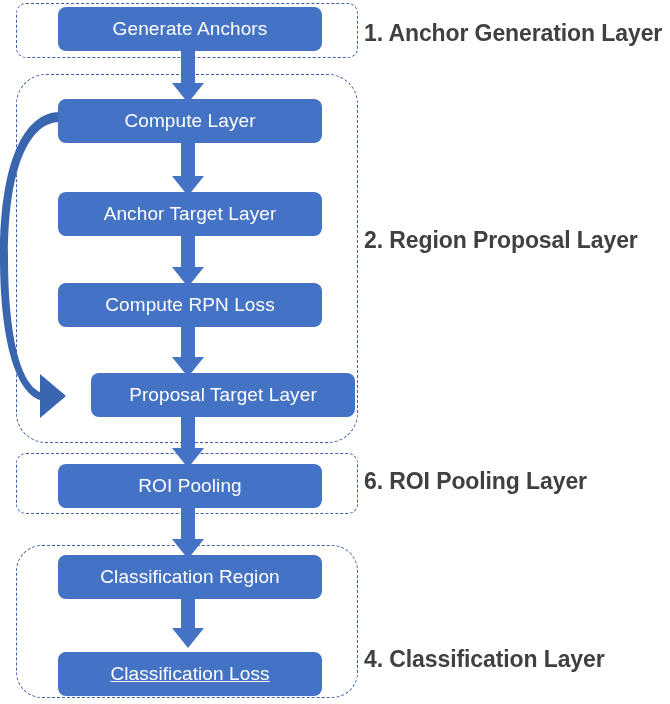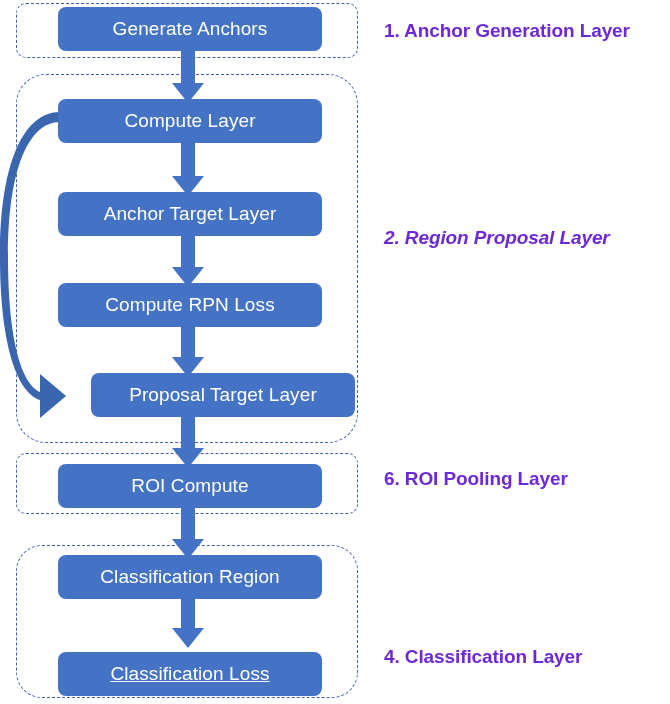--- a/index.html
+++ b/index.html
@@ -81,30 +81,30 @@
     top: 96px;
     width: 80px;
     height: 320px;
     z-index: 2;
     overflow: visible;
   }
 
   
   .caption {
     position: absolute;
-    left: 384px;
-    color: #6d28d9;
+    left: 364px;
+    color: #404040;
     font-family: "Liberation Sans", sans-serif;
-    font-size: 19px;
+    font-size: 23px;
     font-weight: bold;
     white-space: nowrap;
     letter-spacing: -0.1px;
   }
   #caption-1 { top: 20px;  }
-  #caption-2 { top: 227px; font-style: italic; }
+  #caption-2 { top: 227px; }
   #caption-3 { top: 468px; }
   #caption-4 { top: 602px; margin-top: 44px; }
 </style>
 </head>
 <body>
 
 <div id="canvas">
 
   <div class="group" id="group-1"></div>
   <div class="group" id="group-2"></div>
@@ -155,21 +155,21 @@
   <div class="box" id="box-compute-rpn-loss">
     <span>Compute RPN  Loss</span>
   </div>
   <div class="box" id="box-anchor-target-layer">
     <span>Anchor Target Layer</span>
   </div>
   <div class="box" id="box-proposal-target-layer">
     <span>Proposal Target Layer</span>
   </div>
   <div class="box" id="box-roi-pooling">
-    <span>ROI Compute</span>
+    <span>ROI Pooling</span>
   </div>
   <div class="box" id="box-classification-layer">
     <span>Classification Region</span>
   </div>
   <div class="box" id="box-classification-loss">
     <span>Classification Loss</span>
   </div>
 
   <div class="caption" id="caption-1">1. Anchor Generation Layer</div>
   <div class="caption" id="caption-2">2. Region Proposal Layer</div>

